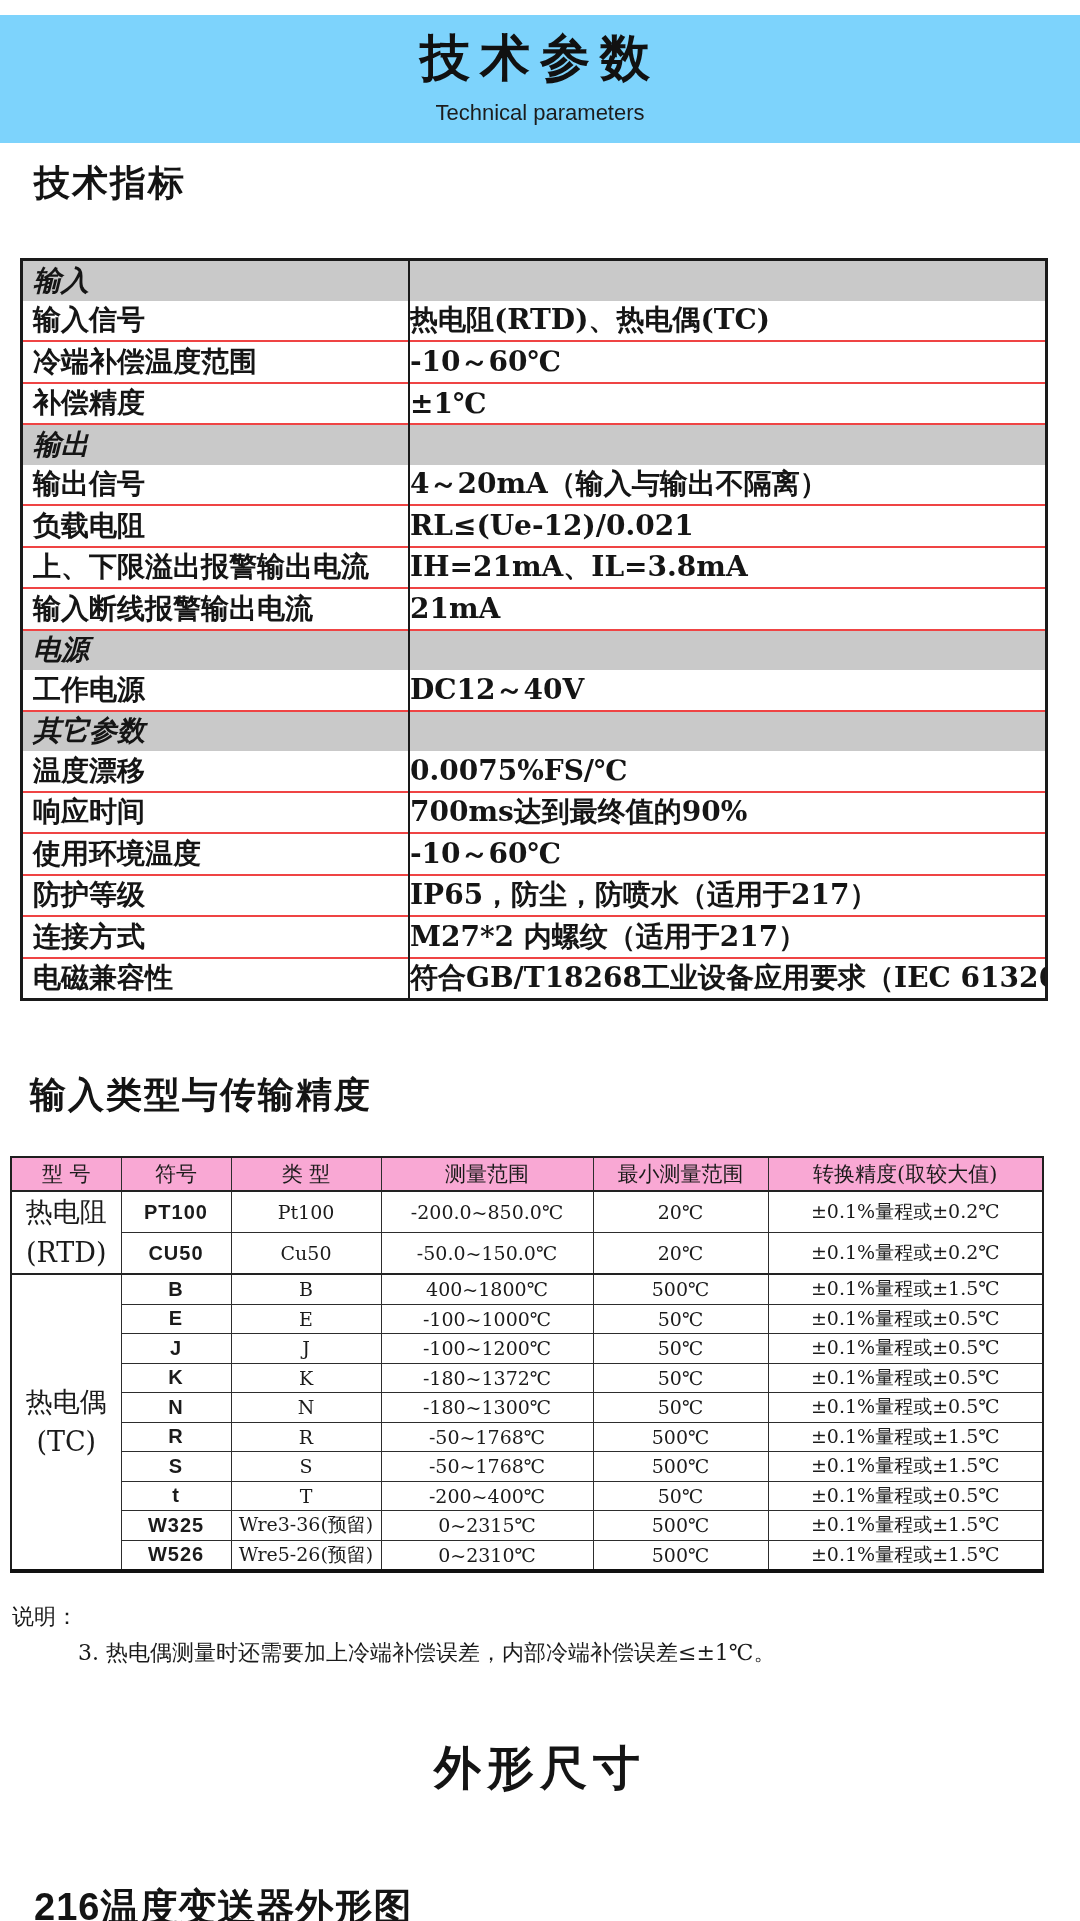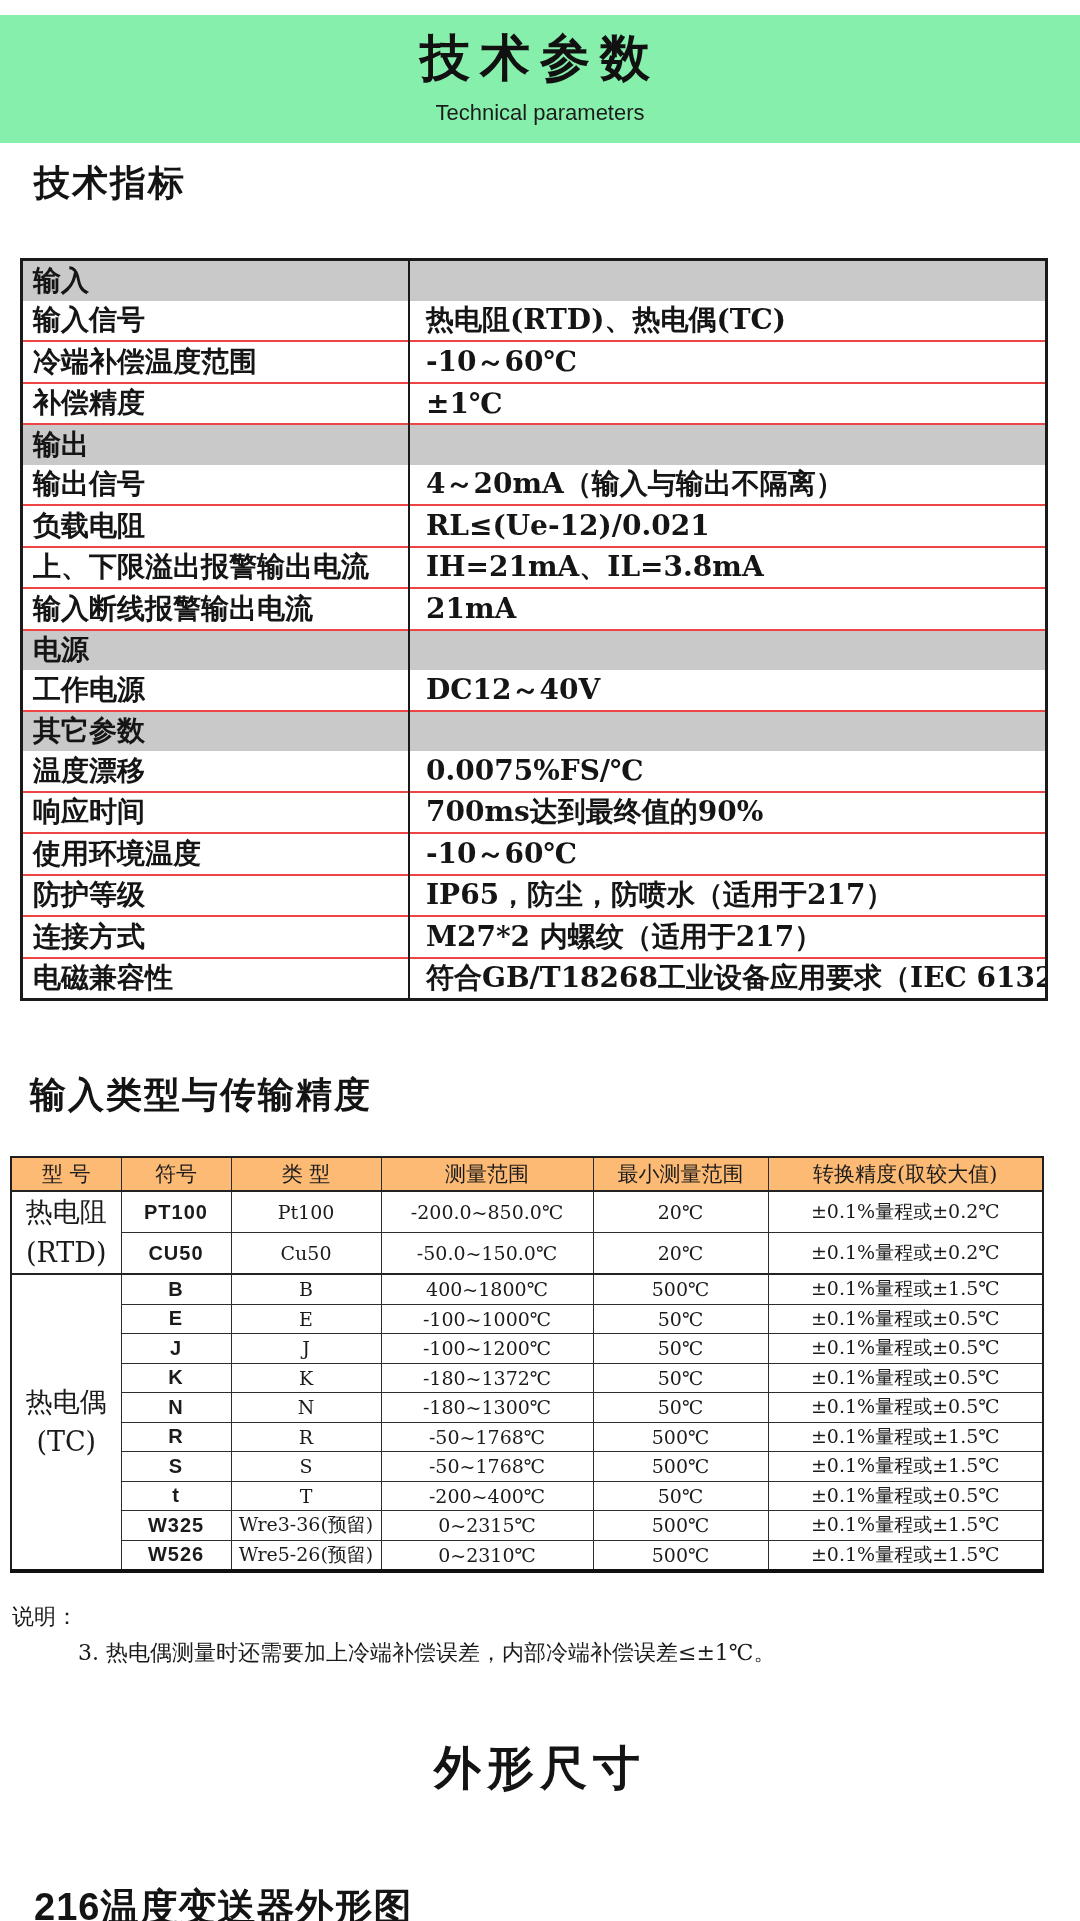--- a/index.html
+++ b/index.html
@@ -2,21 +2,21 @@
 <html><head>
 <meta charset="utf-8">
 <style>
   html,body{margin:0;padding:0;}
   body{
     width:1080px;height:1921px;overflow:hidden;background:#ffffff;color:#141414;
     font-family:"Liberation Sans",sans-serif;
   }
   
   .banner{
-    margin-top:15px;width:1080px;height:128px;background:#86efac;
+    margin-top:15px;width:1080px;height:128px;background:#7dd3fc;
     display:flex;flex-direction:column;align-items:center;justify-content:center;
   }
   .banner-title{
     font-size:50px;font-weight:bold;letter-spacing:10px;line-height:1.05;
     font-family:"Liberation Sans",sans-serif;color:#111;
   }
   .banner-sub{font-size:22px;color:#1c1c1c;margin-top:16px;letter-spacing:0px;}
   
   .h-specs{margin:16px 0 0 34px;font-size:36px;font-weight:bold;letter-spacing:2px;}
   .h-input{margin:70px 0 0 30px;font-size:36px;font-weight:bold;letter-spacing:2px;}
@@ -24,35 +24,35 @@
   .spec-table{
     margin:50px 0 0 20px;width:1028px;border-collapse:collapse;table-layout:fixed;
     border:3px solid #1a1a1a;
     font-family:"DejaVu Serif",serif;font-weight:bold;font-size:28px;color:#151515;
   }
   .spec-table tr{border-top:2px solid #ef4444;}
   .spec-table tr.after-section{border-top:none;}
   .spec-table tr:first-child{border-top:none;}
   .spec-table td{height:39.5px;padding:0;white-space:nowrap;overflow:hidden;}
   .spec-table td.c1{width:375px;border-right:2px solid #1a1a1a;padding-left:10px;}
-  .spec-table td.c2{padding-left:16px;margin-top:16px;}
+  .spec-table td.c2{padding-left:0;margin-top:16px;}
   .spec-table tr.section td{background:#c9c9c9;}
-  .spec-table tr.section{border-bottom:none;}
+  .spec-table tr.section{border-bottom:none;font-style:italic;}
   
   .input-table{
     margin:36px 0 0 10px;width:1032px;border-collapse:collapse;table-layout:fixed;
     border:2px solid #1f1f1f;border-bottom:4px solid #111;
     font-family:"DejaVu Serif",serif;font-size:19px;color:#1b1b1b;
   }
   .input-table th,.input-table td{
     border:1px solid #2d2d2d;text-align:center;vertical-align:middle;
     padding:0;white-space:nowrap;overflow:hidden;
   }
   .input-table th{
-    background:#fdba74;height:32px;font-weight:normal;font-size:21px;
+    background:#f9a8d4;height:32px;font-weight:normal;font-size:21px;
     border-bottom:2px solid #222;
   }
   .input-table td{height:28.5px;}
   .input-table td.model-cell{font-size:27px;line-height:1.5;}
   .input-table td.sym{font-family:"Liberation Sans",sans-serif;font-weight:bold;font-size:20px;letter-spacing:1px;}
   .input-table tr.group-start td{border-top:2px solid #222;}
   
   .notes{margin:26px 0 0 12px;font-size:22px;line-height:36px;font-family:"DejaVu Serif",serif;color:#1a1a1a;}
   .notes .note-line{display:flex;text-align:right;}
   .notes .note-prefix{white-space:pre;}

